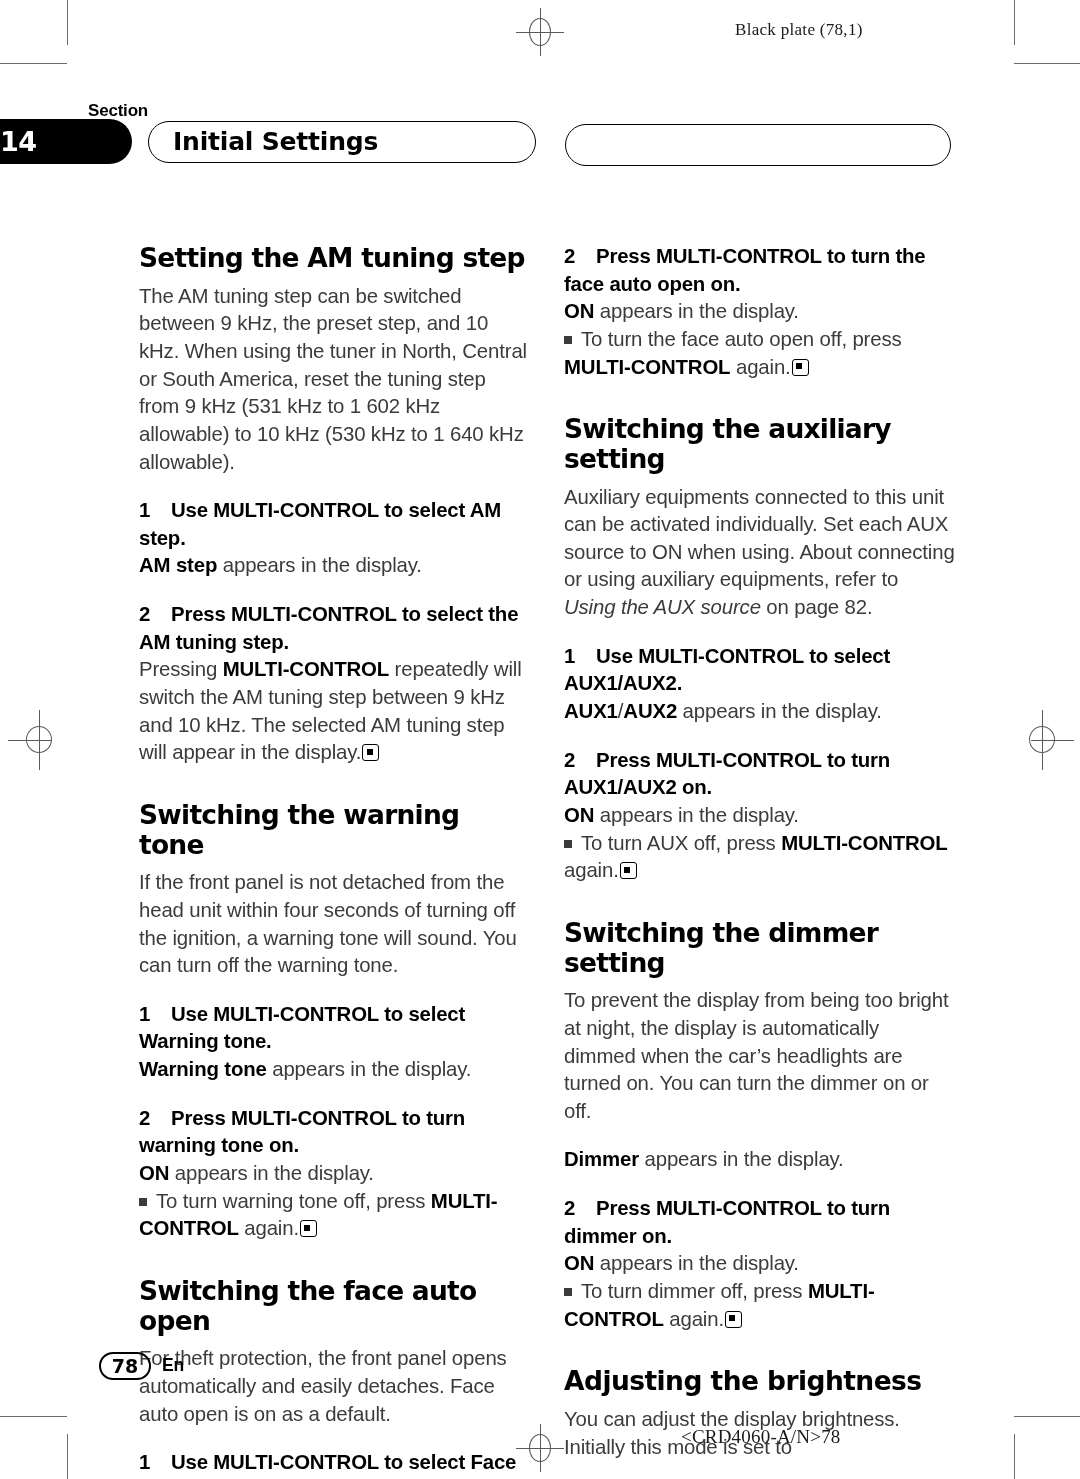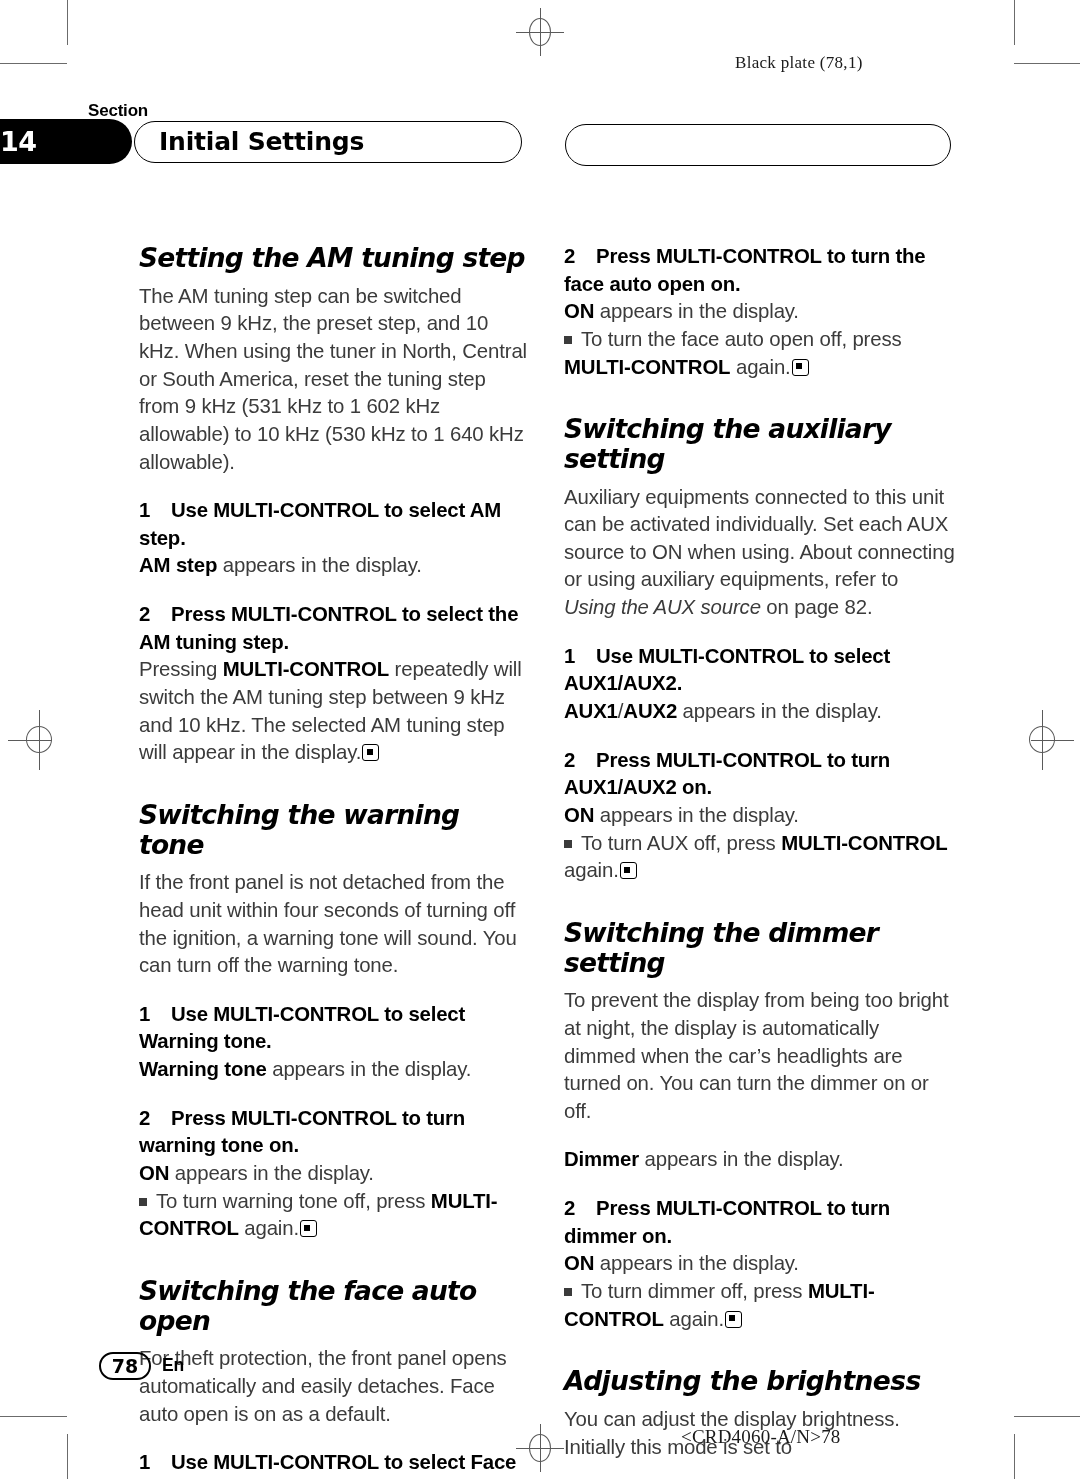--- a/index.html
+++ b/index.html
@@ -33,21 +33,20 @@
   
   .plate-label {
     position: absolute;
     left: 735px;
     top: 20px;
     font-family: "Liberation Serif", serif;
     font-size: 17px;
     letter-spacing: .3px;
     color: #1a1a1a;
     white-space: nowrap;
-    margin-top: 33px;
   }
 
   .section-tab {
     position: absolute;
     left: 0px;
     top: 119px;
     width: 132px;
     height: 45px;
     background: #000;
     border-radius: 0 23px 23px 0;
@@ -76,21 +75,21 @@
     letter-spacing: -0.5px;
   }
 
   .pill {
     position: absolute;
     box-sizing: border-box;
     border: 1.6px solid #000;
     border-radius: 24px;
     height: 42px;
   }
-  .pill-left { left: 134px; top: 121px; width: 388px; }
+  .pill-left { left: 148px; top: 121px; width: 388px; }
   .pill-right { left: 565px; top: 124px; width: 386px; }
   .pill-title {
     position: absolute;
     left: 24px;
     top: 50%;
     transform: translateY(-52%);
     font-size: 25px;
     font-weight: bold;
     letter-spacing: -0.2px;
     font-family: "DejaVu Sans", sans-serif;
@@ -107,21 +106,20 @@
   .col-right { left: 564px; }
 
   h2.sec-head {
     margin: 0 0 10px 0;
     font-size: 26.5px;
     font-weight: bold;
     letter-spacing: -0.55px;
     line-height: 1.12;
     font-family: "DejaVu Sans", sans-serif;
     color: #000;
-    font-style: italic;
   }
   h2.sec-head.tight { letter-spacing: -0.75px; }
 
   p.body {
     margin: 0;
     font-size: 20.4px;
     line-height: 1.355;
     color: #3b3b3b;
     letter-spacing: -0.15px;
   }

